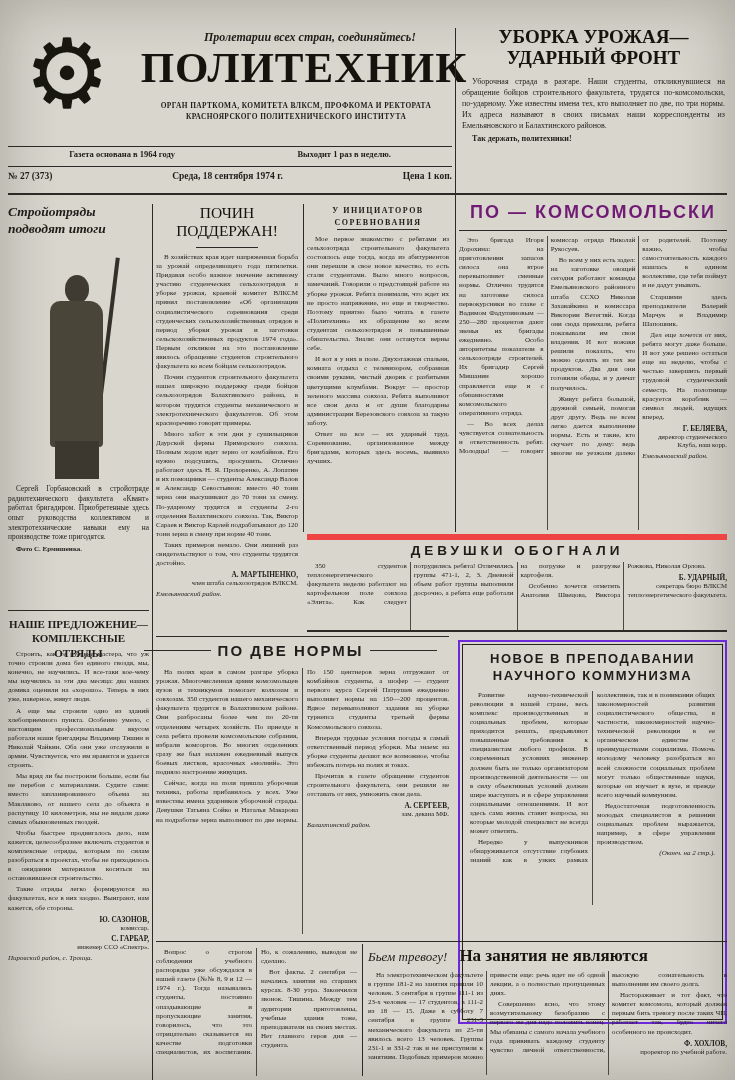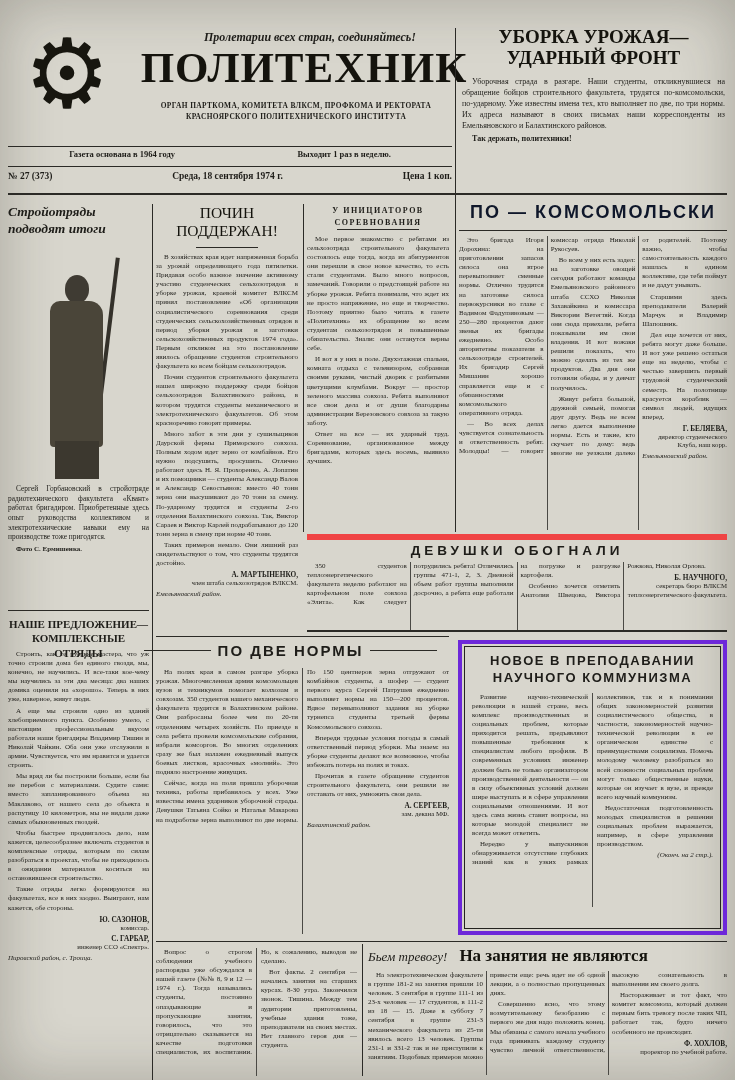--- a/index.html
+++ b/index.html
@@ -54,37 +54,37 @@
 
   
   .pochin-title{left:156px;top:204px;width:142px;text-align:center;font-size:15.5px;font-weight:normal;line-height:1.15;color:#14130d;}
   .pochin-text{left:156px;top:253px;width:142px;height:352px;}
 
   
   .init-kicker{left:307px;top:205px;width:142px;text-align:center;font-size:8px;font-weight:bold;letter-spacing:1.5px;line-height:1.5;}
   .init-text{left:307px;top:235px;width:142px;height:296px;}
 
   
-  .koms-title{left:459px;top:202px;width:268px;text-align:center;font-size:18px;font-weight:bold;letter-spacing:2px;color:#0f172a;}
+  .koms-title{left:459px;top:202px;width:268px;text-align:center;font-size:18px;font-weight:bold;letter-spacing:2px;color:#701a75;}
   .koms-text{left:459px;top:236px;width:268px;height:294px;}
   .koms-text p.b{text-align:justify;}
 
   
   .dev-box{left:307px;top:534px;width:420px;height:98px;border-top:6px solid #ef4444;border-bottom:2px solid #2b2a26;padding-top:3px;box-sizing:border-box;}
   .dev-title{text-align:center;font-size:13.5px;font-weight:bold;letter-spacing:4px;}
   .dev-text{margin-top:4px;height:68px;}
 
   
   .normy-head{left:144px;top:642px;width:293px;display:flex;align-items:center;gap:7px;}
   .normy-head .line{flex:1;height:1px;background:#2b2a26;}
   .normy-title{font-size:15px;font-weight:bold;letter-spacing:2px;white-space:nowrap;}
   .normy-text{left:156px;top:668px;width:293px;height:266px;}
 
   
-  .novoe{left:458px;top:640px;width:269px;height:295px;border:4px solid #6d28d9;box-sizing:border-box;}
+  .novoe{left:458px;top:640px;width:269px;height:384px;border:2px solid #6d28d9;box-sizing:border-box;}
   .novoe .inner{position:absolute;left:2px;top:2px;right:2px;bottom:2px;border:1px solid #24231f;padding:6px 7px;box-sizing:border-box;overflow:hidden;}
   .novoe-title{text-align:center;font-size:13px;font-weight:bold;letter-spacing:1.5px;line-height:1.3;}
   .novoe-text{margin-top:6px;height:214px;overflow:hidden;}
   .contnote{margin-top:2px;font-size:7px;font-style:italic;text-align:right;}
 
   
   .raspis{left:156px;top:948px;width:201px;height:128px;}
   .trevoga{left:368px;top:946px;width:359px;}
   .trev-head{display:flex;align-items:baseline;gap:12px;}
   .trev-kicker{font-size:13px;font-weight:normal;font-style:italic;white-space:nowrap;}
@@ -196,21 +196,21 @@
     <p class="sig">Г. БЕЛЯЕВА,</p>
     <p class="sigrole">директор студенческого Клуба, наш корр.</p>
     <p class="loc">Емельяновский район.</p>
   </div>
 
   <div class="abs dev-box">
     <div class="dev-title sans">ДЕВУШКИ ОБОГНАЛИ</div>
     <div class="dev-text txt cols4">
       <p class="b">350 студентов теплоэнергетического факультета неделю работают на картофельном поле совхоза «Элита». Как следует потрудились ребята! Отличились группы 471-1, 2, 3. Дневной объем работ группы выполняли досрочно, а ребята еще работали на погрузке и разгрузке картофеля.</p>
       <p class="b">Особенно хочется отметить Анатолия Швецова, Виктора Рожкова, Николая Орлова.</p>
-      <p class="sig">Б. НАУЧНОГО,</p>
+      <p class="sig">Б. УДАРНЫЙ,</p>
       <p class="sigrole">секретарь бюро ВЛКСМ теплоэнергетического факультета.</p>
     </div>
   </div>
 
   <div class="rule" style="left:156px;top:636px;width:293px;height:1px;"></div>
   <div class="abs normy-head">
     <span class="line"></span>
     <span class="normy-title sans">ПО ДВЕ НОРМЫ</span>
     <span class="line"></span>
   </div>

